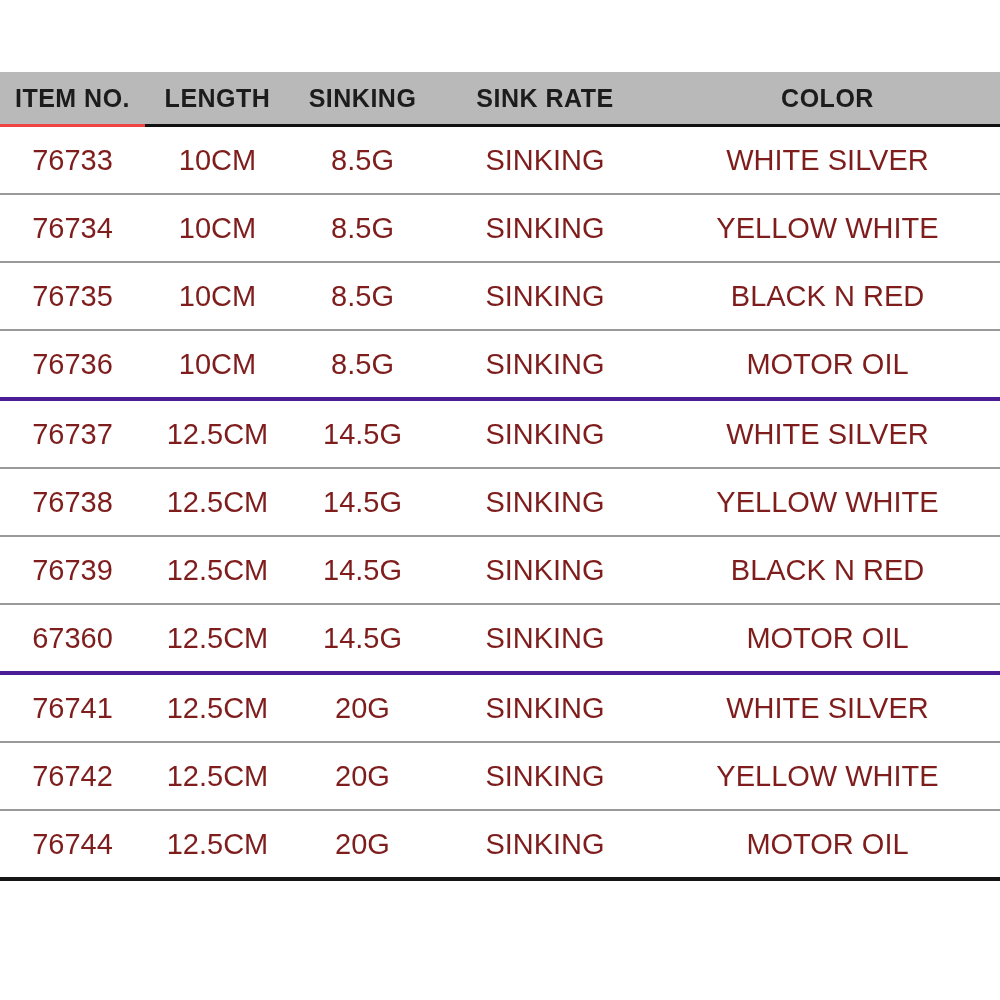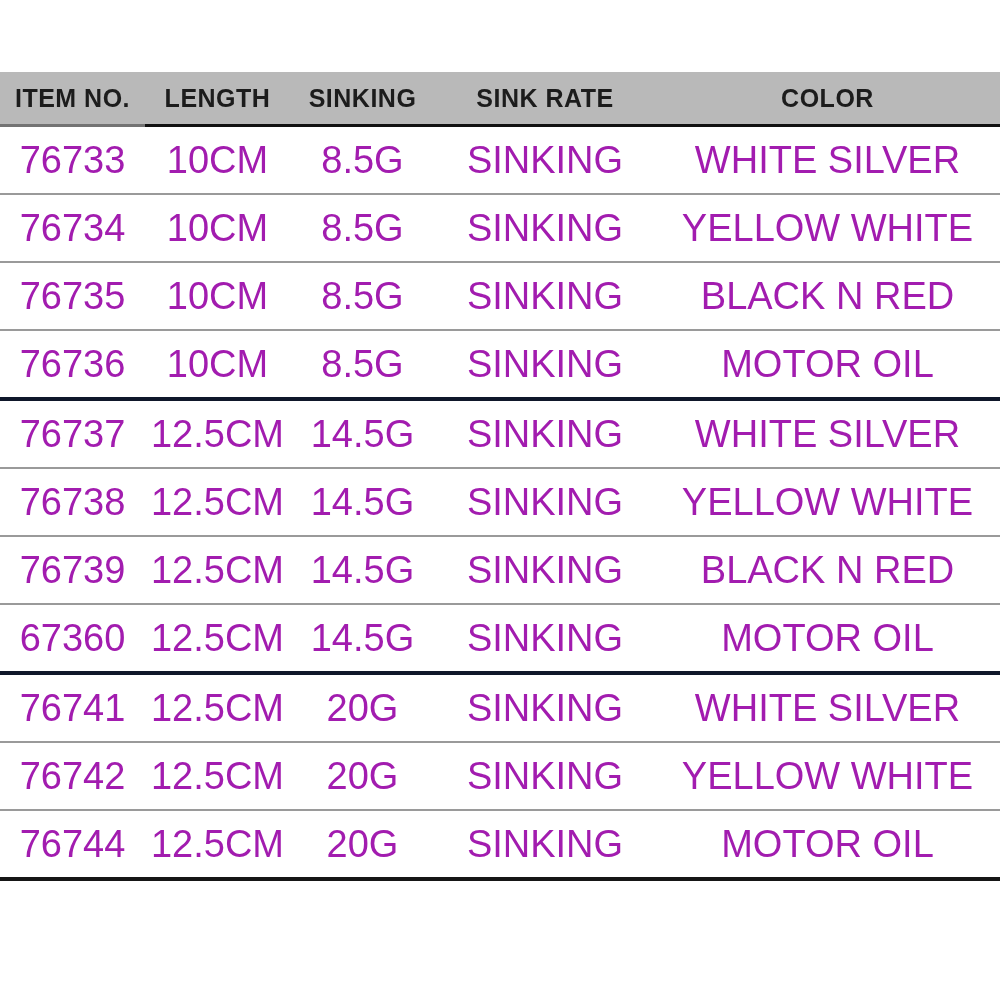--- a/index.html
+++ b/index.html
@@ -43,34 +43,34 @@
   }
   .head-row th {
     font-size: 25px;
     font-weight: bold;
     letter-spacing: 0.5px;
     color: #1c1c1c;
     height: 52px;
     border-bottom: 3px solid #111111;
   }
   .head-row th.c-item {
-    border-bottom: 3px solid #737373;
+    border-bottom: 3px solid #ef4444;
   }
   
   .spec-table tbody tr {
     height: 66px;
   }
   .spec-table tbody td {
-    font-size: 38px;
-    color: #a21caf;
+    font-size: 29px;
+    color: #7f1d1d;
     height: 66px;
     border-bottom: 2px solid #9a9a9a;
   }
   .spec-table tbody tr.group-end td {
-    border-bottom: 4px solid #0f172a;
+    border-bottom: 4px solid #4c1d95;
   }
   .spec-table tbody tr.last-row td {
     border-bottom: 4px solid #161616;
   }
   
   col.c-item   { width: 145px; }
   col.c-length { width: 145px; }
   col.c-weight { width: 145px; }
   col.c-sink   { width: 220px; }
   col.c-color  { width: 345px; }

